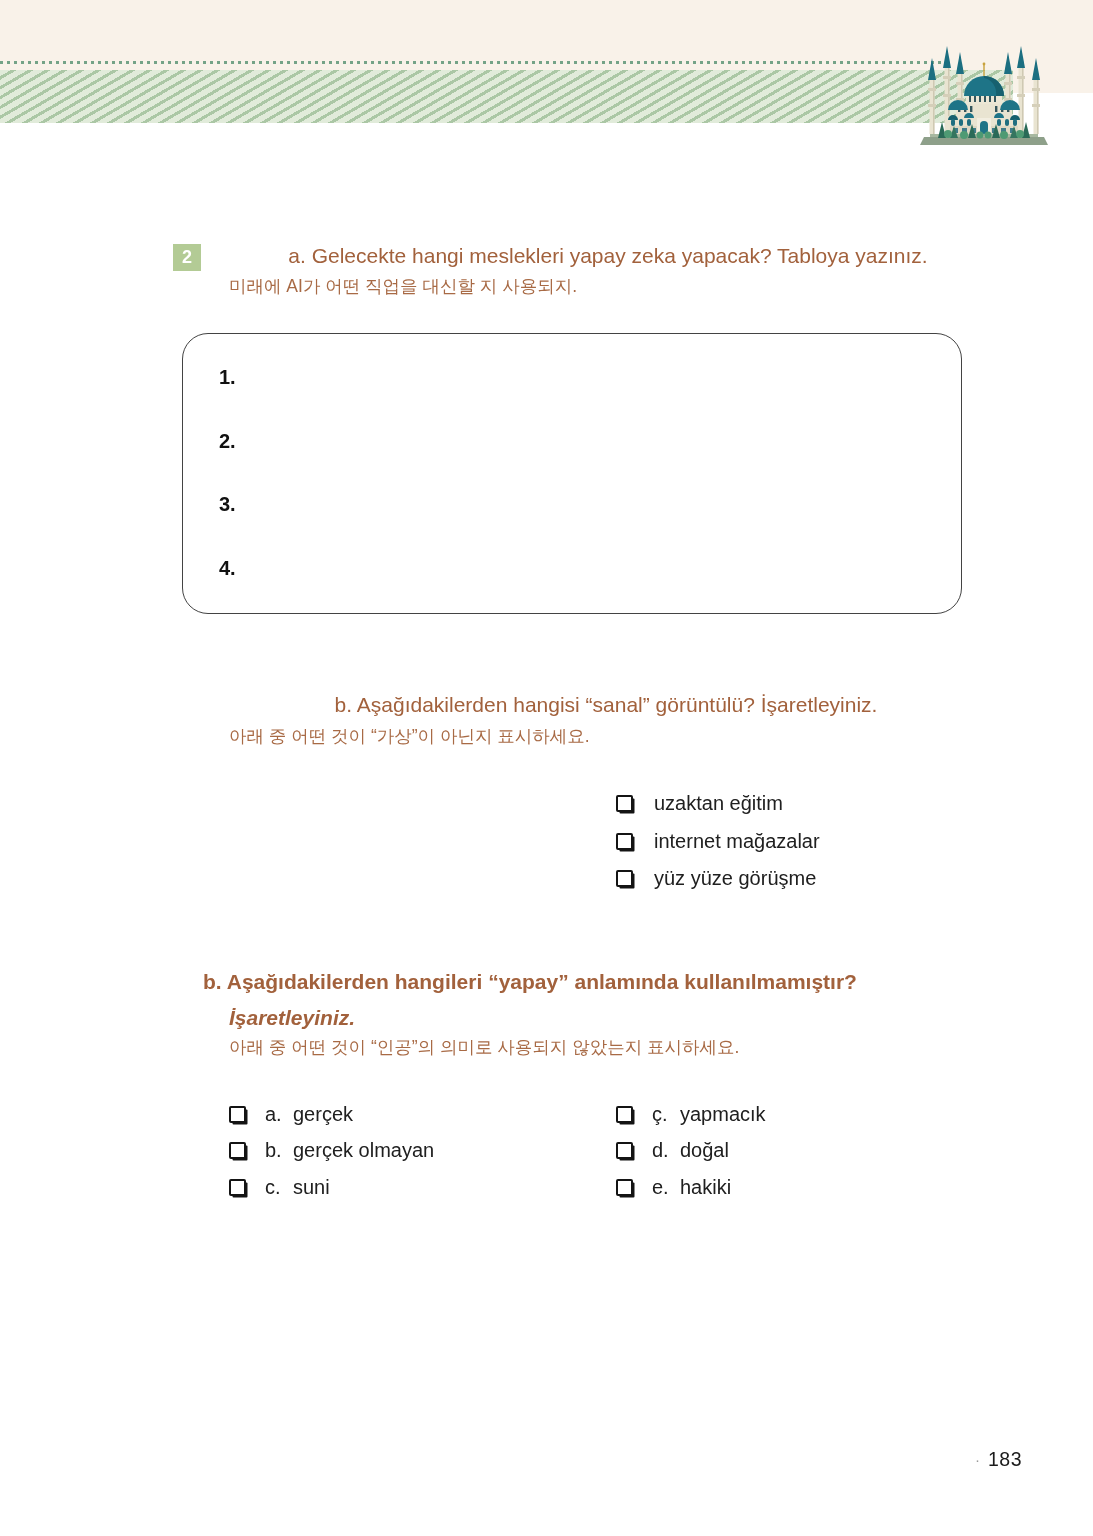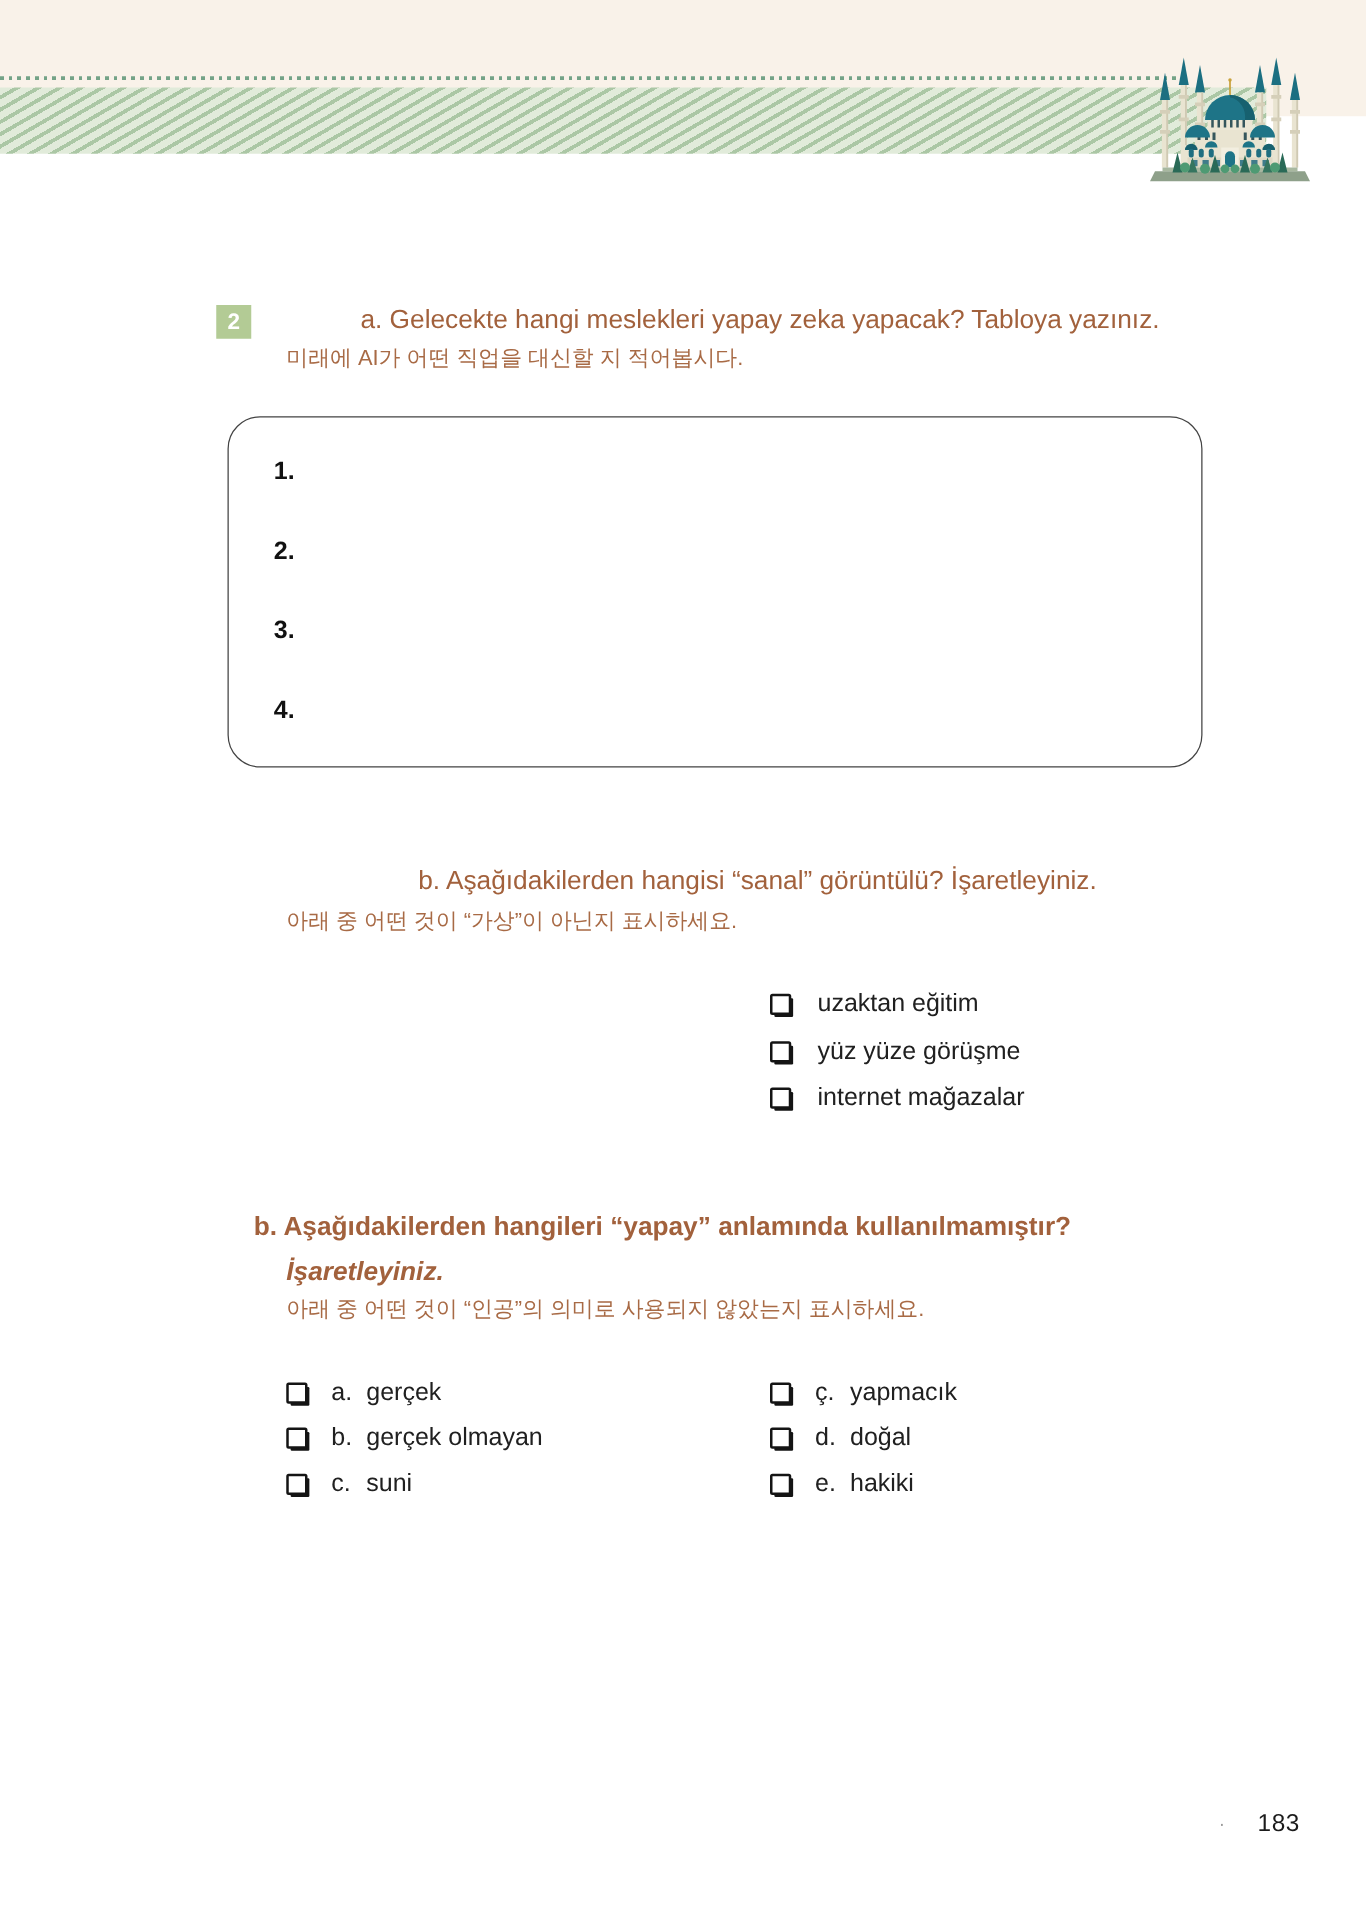--- a/index.html
+++ b/index.html
@@ -54,21 +54,21 @@
   .title-b2 .line2 { margin-left:26px;font-style:italic; }
   .sub-b2   { left:229px; top:1036px; }
 
   .col-b2-1 { left:229px; top:1096px; }
   .col-b2-2 { left:616px; top:1096px; }
   .col-b2-1 .opt-row, .col-b2-2 .opt-row { height:36.5px; }
 
   
   .page-num { position:absolute; left:975px; top:1448px; display:flex; align-items:center; }
   .page-num .dot { color:#9a9a9a; font-size:15px; margin-right:8px; }
-  .page-num .num { color:#1c1c1c; font-size:19.5px; letter-spacing:0.5px;margin-left:18px; }
+  .page-num .num { color:#1c1c1c; font-size:19.5px; letter-spacing:0.5px; }
 </style>
 </head>
 <body>
 
 <div class="page">
 
   <div class="header-cream"></div>
   <div class="dotted-line"></div>
   <div class="stripe-band"></div>
 
@@ -178,45 +178,45 @@
       <circle cx="44" cy="93" r="4" fill="#4e9a73"></circle>
       <circle cx="60" cy="93" r="3.5" fill="#4e9a73"></circle>
       <circle cx="68" cy="93" r="3.5" fill="#4e9a73"></circle>
       <circle cx="84" cy="93" r="4" fill="#4e9a73"></circle>
       <circle cx="100" cy="92" r="4" fill="#4e9a73"></circle>
     </g>
   </svg>
 
   <div class="badge">2</div>
   <div class="h-title title-a">a. Gelecekte hangi meslekleri  yapay zeka yapacak? Tabloya yazınız.</div>
-  <div class="h-sub sub-a">미래에 AI가 어떤 직업을 대신할 지 적어봅시다.</div>
+  <div class="h-sub sub-a">미래에 AI가 어떤 직업을 대신할 지 사용되지.</div>
 
   <div class="answer-box">
     <div class="answer-row">1.</div>
     <div class="answer-row">2.</div>
     <div class="answer-row">3.</div>
     <div class="answer-row">4.</div>
   </div>
 
   <div class="h-title title-b1">b. Aşağıdakilerden hangisi “sanal” görüntülü?  İşaretleyiniz.</div>
   <div class="h-sub sub-b1">아래 중  어떤 것이 “가상”이 아닌지 표시하세요.</div>
 
 
   <div class="opt-col col-b1-2">
     <div class="opt-row">
       <span class="cb"></span>
       <span class="opt-label">uzaktan eğitim</span>
     </div>
     <div class="opt-row">
       <span class="cb"></span>
+      <span class="opt-label">internet mağazalar</span>
+    </div>
+    <div class="opt-row">
+      <span class="cb"></span>
       <span class="opt-label">yüz yüze görüşme</span>
-    </div>
-    <div class="opt-row">
-      <span class="cb"></span>
-      <span class="opt-label">internet mağazalar</span>
     </div>
   </div>
 
   <div class="title-b2">
     <div class="line1">b. Aşağıdakilerden hangileri “yapay” anlamında kullanılmamıştır?</div>
     <div class="line2">İşaretleyiniz.</div>
   </div>
   <div class="h-sub sub-b2">아래 중 어떤 것이 “인공”의 의미로 사용되지 않았는지 표시하세요.</div>
 
   <div class="opt-col col-b2-1">

